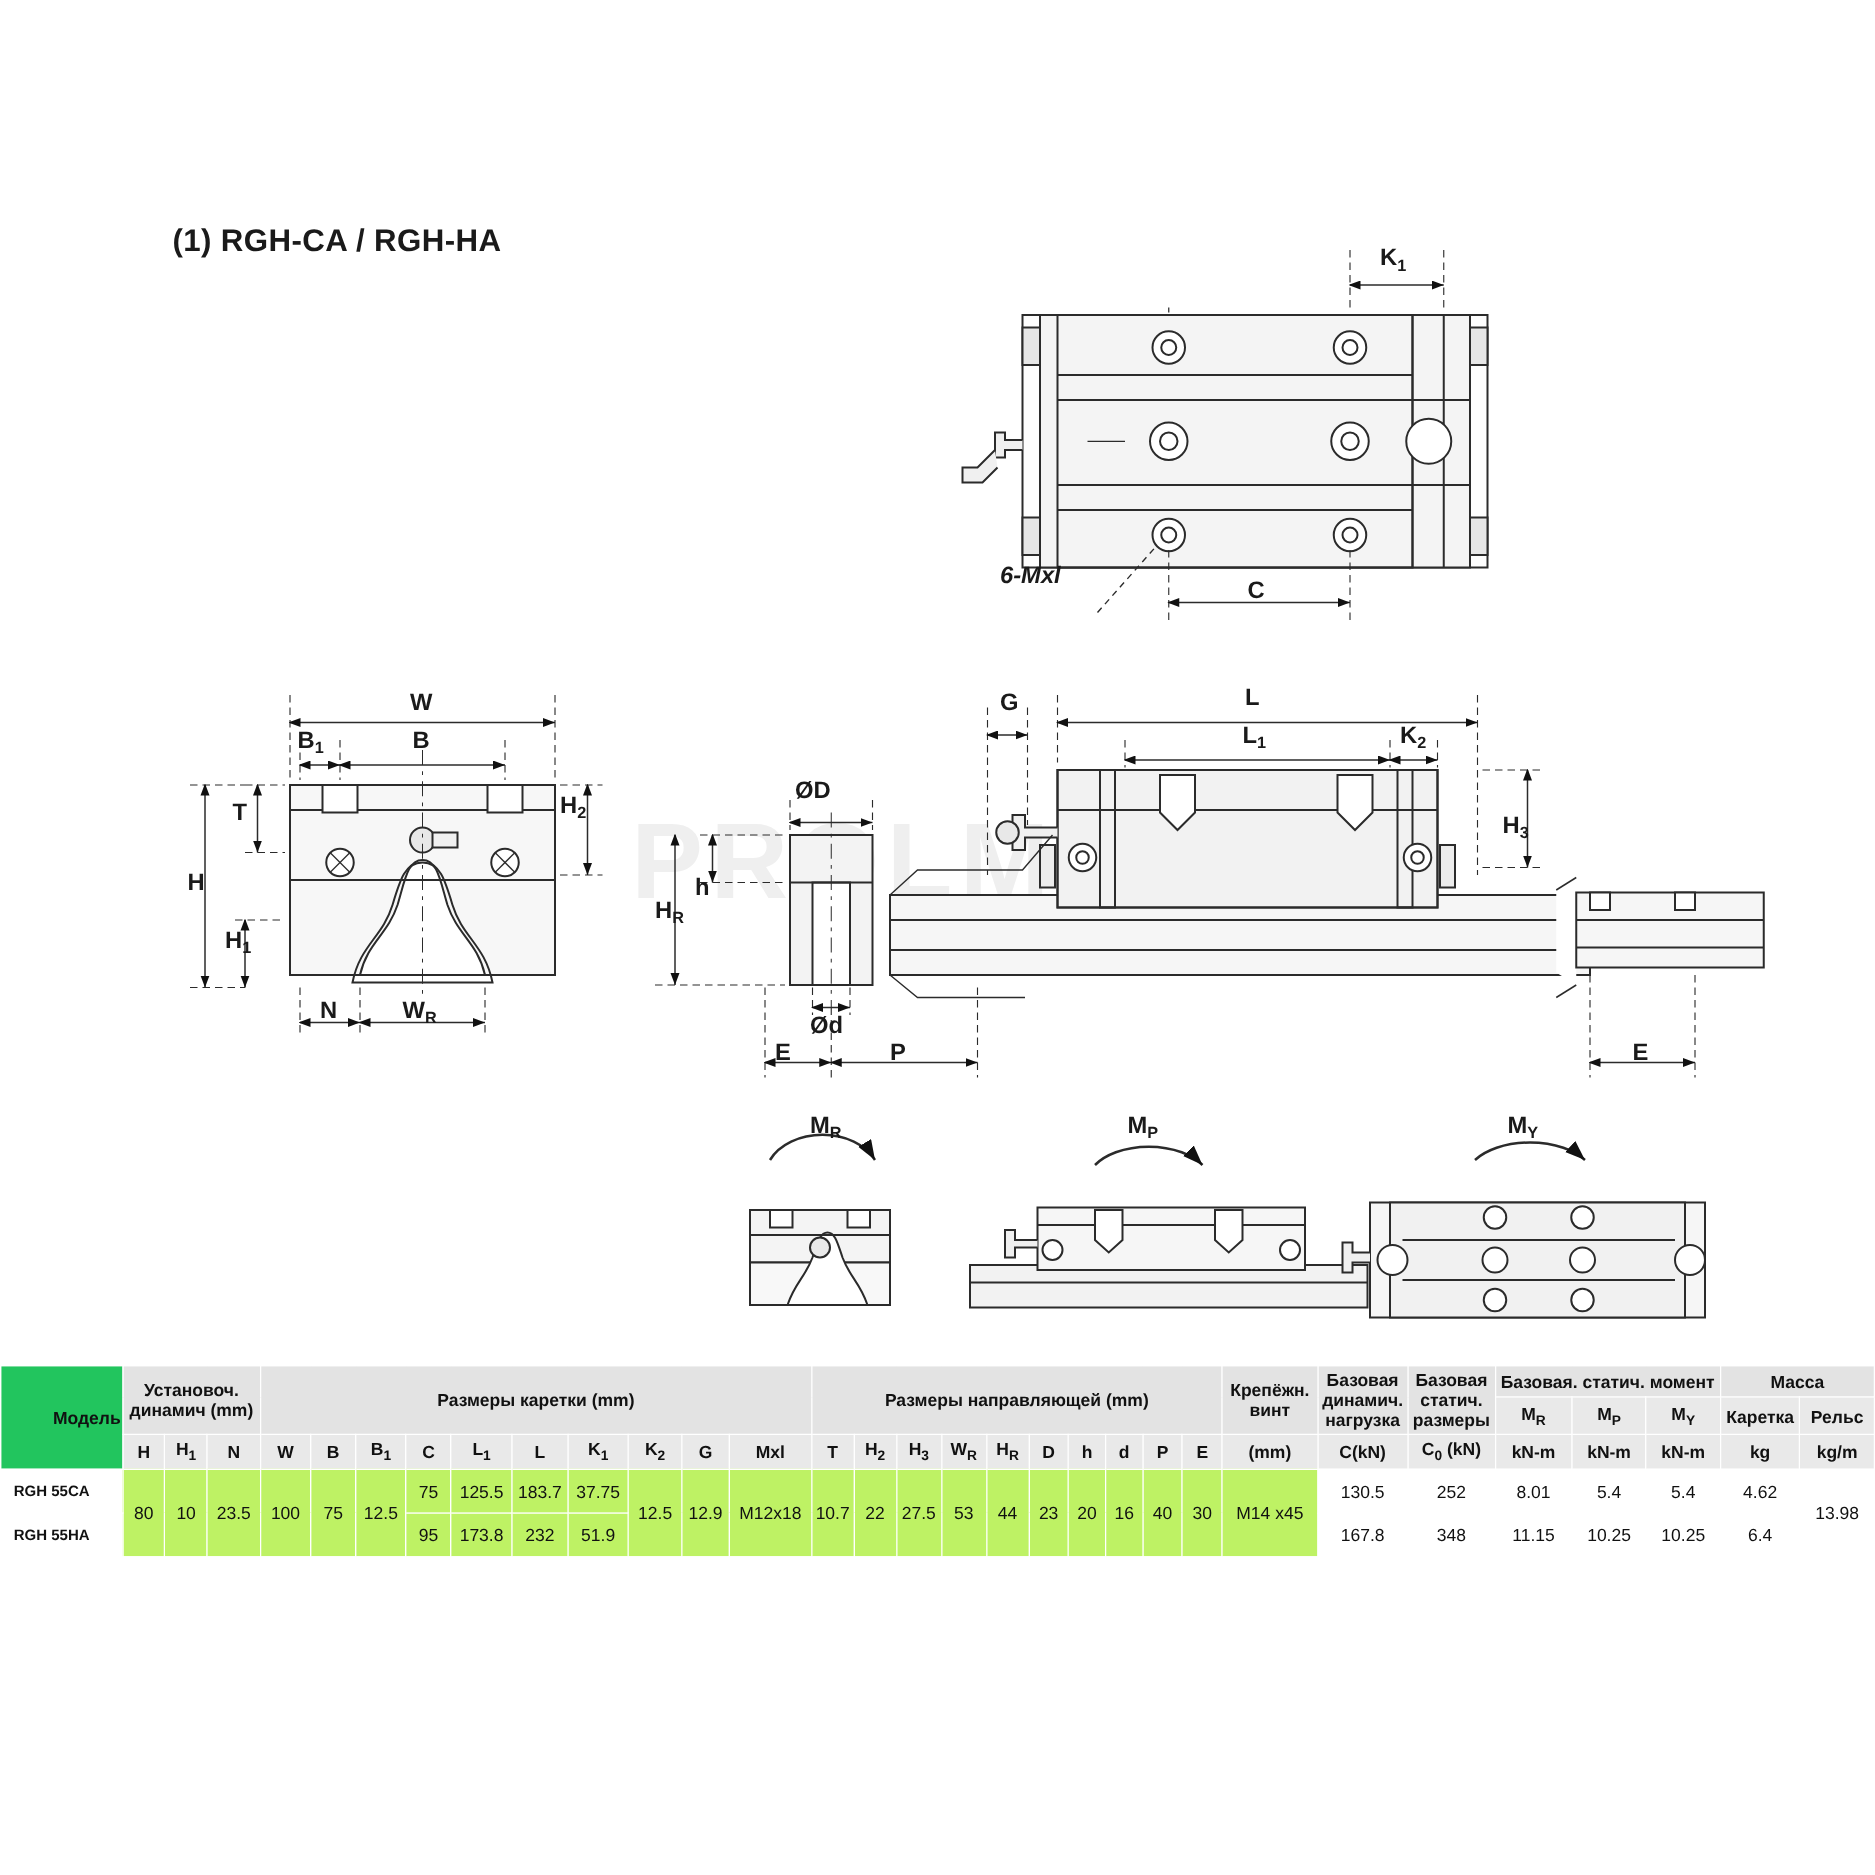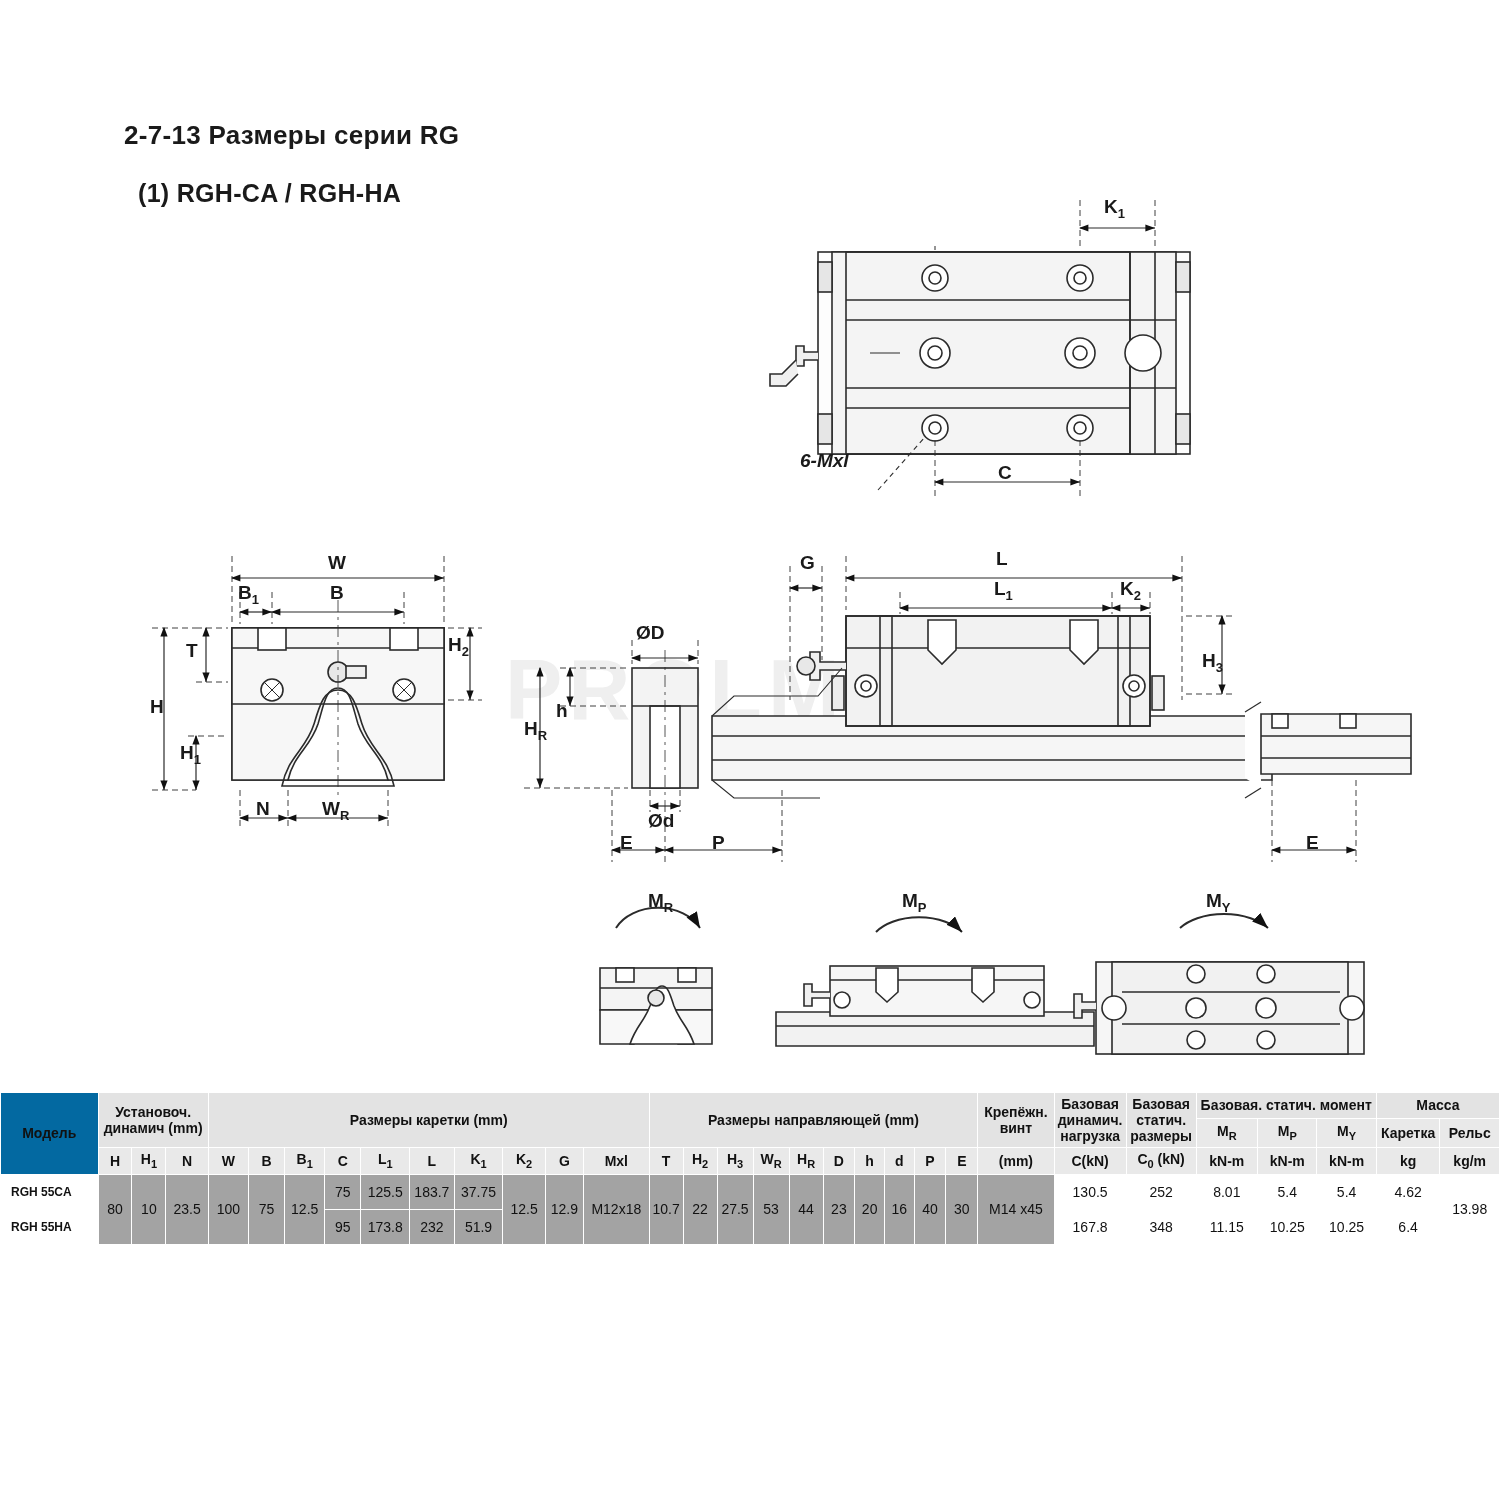--- a/index.html
+++ b/index.html
@@ -85,42 +85,41 @@
     font-size: 14px;
     color: #111;
   }
   table.spec th {
     background: #e9e9e9;
     font-weight: bold;
     padding: 3px 1px;
     line-height: 1.15;
   }
   table.spec th.grp { background: #e3e3e3; }
-  table.spec th.model-col { background: #0369a1; }
+  table.spec th.model-col { background: #22c55e; text-align: right; }
   table.spec td {
-    background: #a3a3a3;
+    background: #bef264;
     height: 34px;
     padding: 0 1px;
   }
   table.spec td.model {
     background: #ffffff;
     font-weight: bold;
     text-align: left;
     padding-left: 10px;
     font-size: 12px;
   }
   table.spec td.white { background: #ffffff; }
   .sub { font-size: 11px; vertical-align: sub; }
 </style>
 </head>
 <body>
 
 <div class="page">
 
-  <div class="h-title">2-7-13 Размеры серии RG</div>
   <div class="h-sub">(1) RGH-CA / RGH-HA</div>
 
   <div class="drawing">
     <div class="watermark">PROLM</div>
 
     <svg width="1500" height="1090" viewBox="0 0 1500 1090" style="position:absolute;left:0;top:0;">
       <defs>
         <marker id="ah" markerWidth="9" markerHeight="9" refX="8" refY="3" orient="auto">
           <path d="M0,0 L8,3 L0,6 z" fill="#111"></path>
         </marker>

